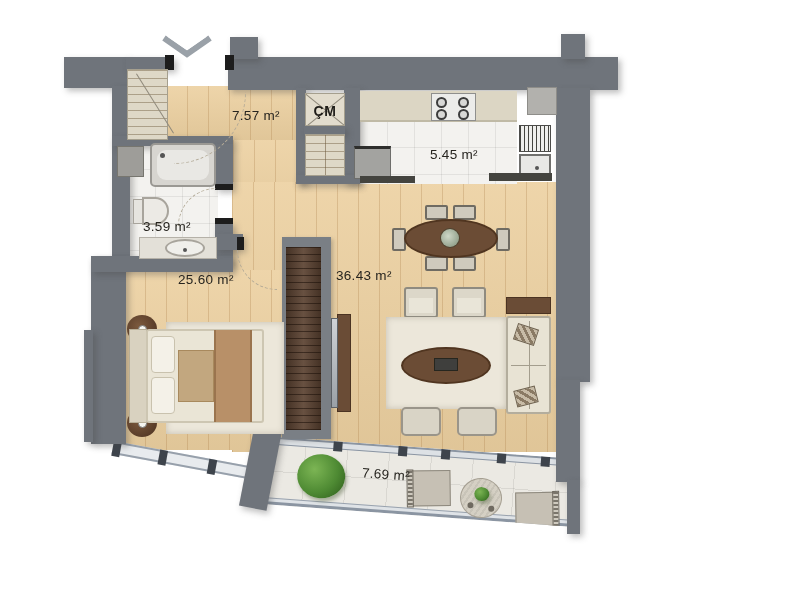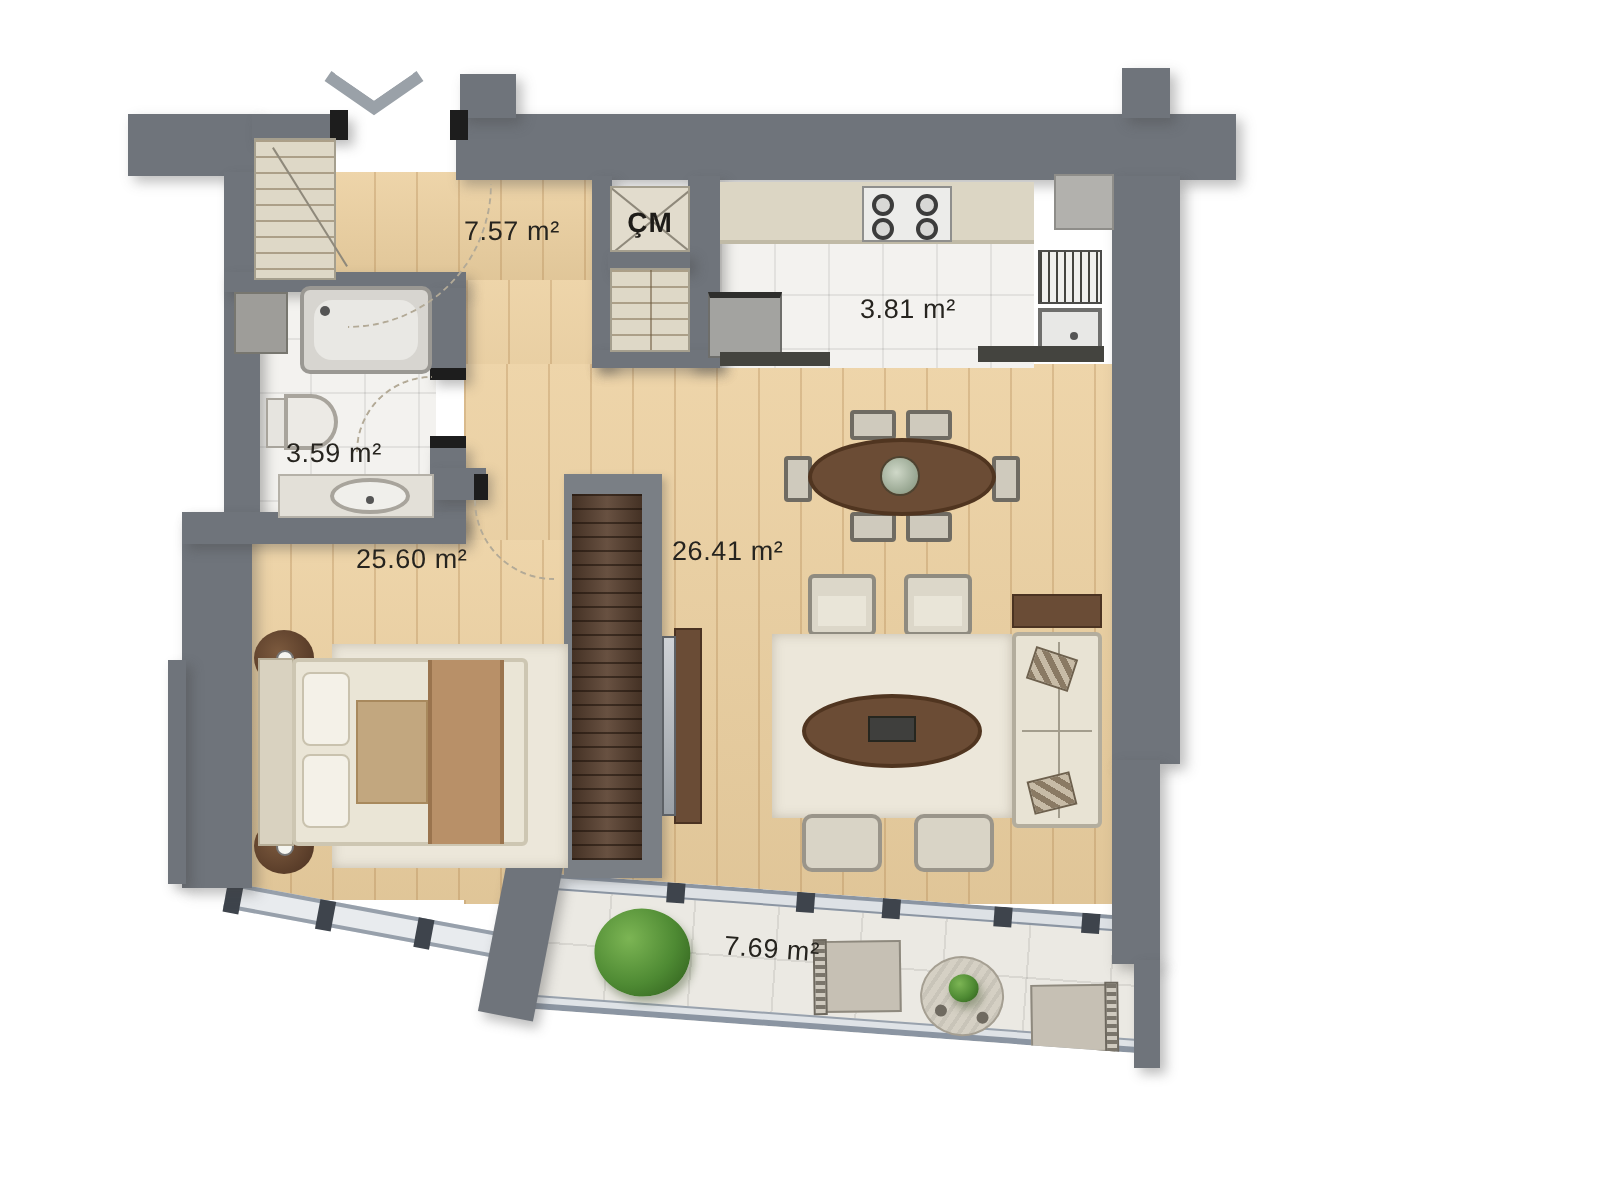--- a/index.html
+++ b/index.html
@@ -268,19 +268,19 @@
   <div class="arcbox" style="left:237px;top:250px;width:40px;height:40px;">
     <div class="arc" style="left:0;top:-40px;width:80px;height:80px;"></div>
   </div>
 
   <svg style="left:156px;top:33px;" width="62" height="28" viewBox="0 0 62 28">
     <polyline points="8,5 31,21 54,5" fill="none" stroke="#9aa1a8" stroke-width="6"></polyline>
     <polyline points="12,3 31,16 50,3" fill="none" stroke="#ffffff" stroke-width="2"></polyline>
   </svg>
 
   <div class="arealabel" style="left:232px;top:108px;">7.57 m²</div>
-  <div class="arealabel" style="left:430px;top:147px;">3.81 m²</div>
+  <div class="arealabel" style="left:430px;top:147px;">5.45 m²</div>
   <div class="arealabel" style="left:143px;top:219px;">3.59 m²</div>
   <div class="arealabel" style="left:178px;top:272px;">25.60 m²</div>
-  <div class="arealabel" style="left:336px;top:268px;">26.41 m²</div>
+  <div class="arealabel" style="left:336px;top:268px;">36.43 m²</div>
   <div class="arealabel" style="left:362px;top:467px;transform:rotate(4.2deg);">7.69 m²</div>
 
 </div>
 
 </body></html>

